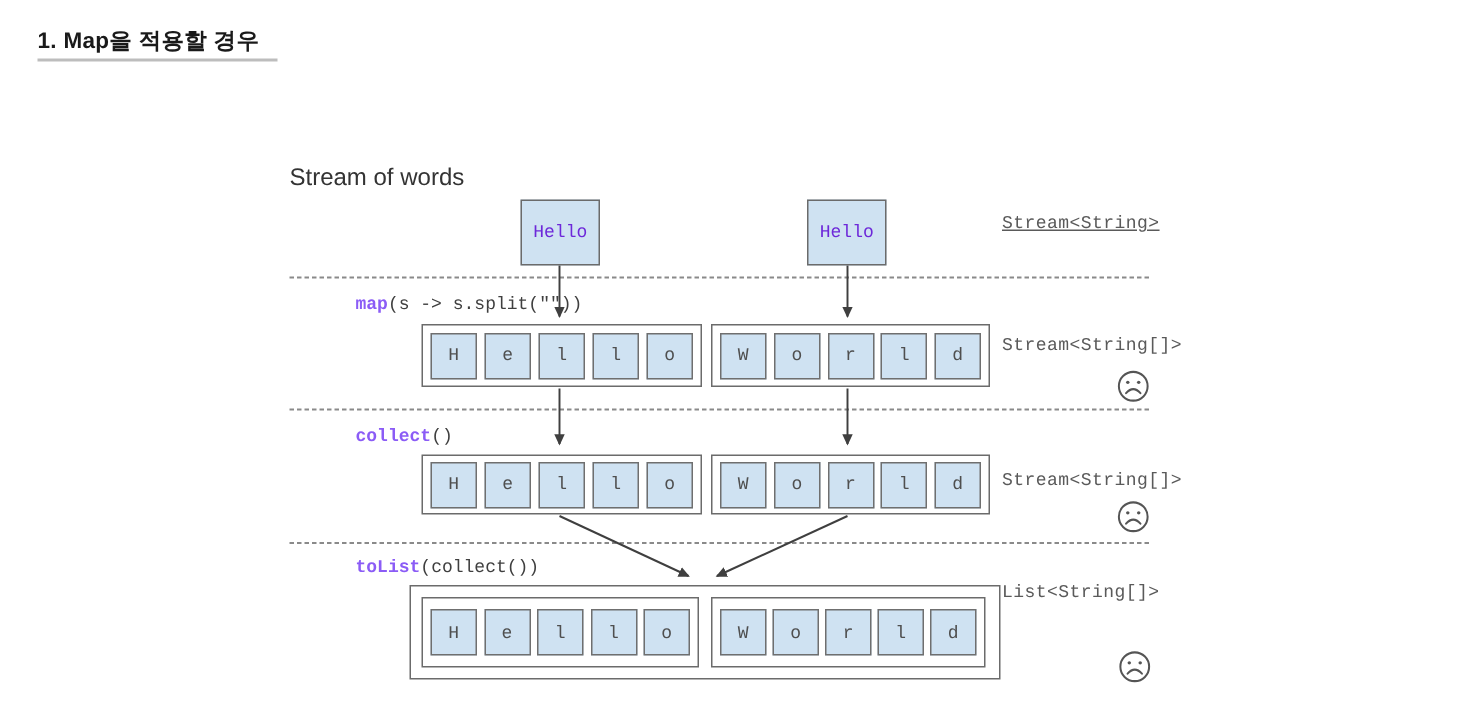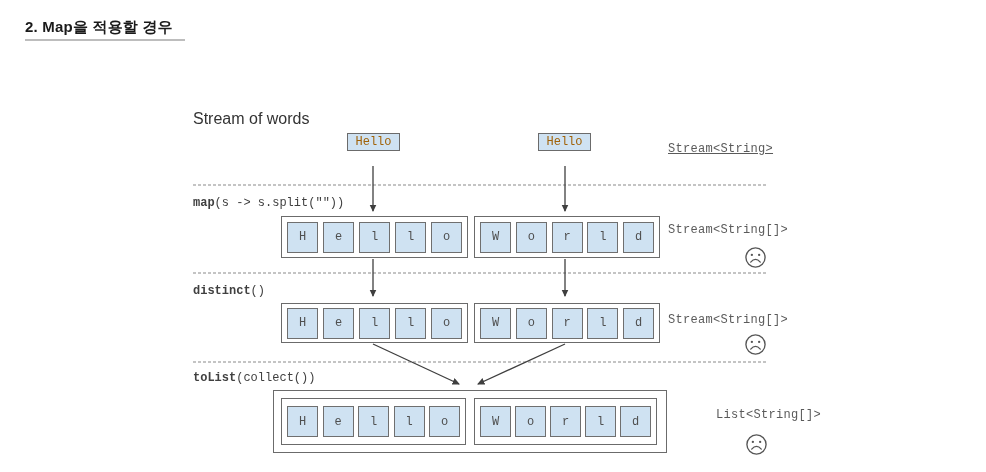--- a/index.html
+++ b/index.html
@@ -27,34 +27,34 @@
   }
   .source-label {
     position: absolute;
     left: 193px; top: 110px;
     font-size: 16px;
     color: #333333;
   }
   .mono { font-family: "Liberation Mono", "DejaVu Sans Mono", monospace; }
   .word-box {
     position: absolute;
-    width: 53px; height: 18px;
+    width: 53px; height: 44px;
     box-sizing: border-box;
     background: #cfe2f2;
     border: 1.5px solid #6b6b6b;
     display: flex; align-items: center; justify-content: center;
-    font-size: 12px; color: #a16207;
+    font-size: 12px; color: #6d28d9;
   }
   .op-label {
     position: absolute;
     left: 193px;
     font-size: 12px;
     color: #3f3f3f;
   }
-  .op-label .op-name { font-weight: bold; color: #404040; }
+  .op-label .op-name { font-weight: bold; color: #8b5cf6; margin-left: 44px; }
   .array-box {
     position: absolute;
     box-sizing: border-box;
     background: #ffffff;
     border: 1.5px solid #6b6b6b;
     display: flex; align-items: center; justify-content: space-between;
     padding: 0 5px;
   }
   .cell {
     width: 31px; height: 31px;
@@ -90,21 +90,21 @@
     left: 0; top: 0;
     width: 986px; height: 472px;
     pointer-events: none;
   }
 </style>
 </head>
 <body>
 
 <div class="canvas">
 
-  <h1 class="page-title">2. Map을 적용할 경우</h1>
+  <h1 class="page-title">1. Map을 적용할 경우</h1>
   <div class="title-underline"></div>
 
   <svg class="connector-svg" viewBox="0 0 986 472">
     <defs>
       <marker id="arrow" markerWidth="9" markerHeight="8" refX="6.5" refY="3.5" orient="auto" markerUnits="userSpaceOnUse">
         <path d="M0,0 L7.5,3.5 L0,7 z" fill="#3f3f3f"></path>
       </marker>
     </defs>
 
     <line x1="193" y1="185" x2="768" y2="185" stroke="#8a8a8a" stroke-width="1.2" stroke-dasharray="3 2"></line>
@@ -152,21 +152,21 @@
   </div>
   <div class="type-label mono" style="top:223px;">Stream&lt;String[]&gt;</div>
   <svg class="sad-face" style="left:744px; top:246px;" viewBox="0 0 24 24">
     <circle cx="12" cy="12" r="10" fill="none" stroke="#555555" stroke-width="1.4"></circle>
     <circle cx="8.2" cy="9.3" r="1.2" fill="#555555"></circle>
     <circle cx="15.8" cy="9.3" r="1.2" fill="#555555"></circle>
     <path d="M7 16.8 Q12 11.2 17 16.8" fill="none" stroke="#555555" stroke-width="1.4" stroke-linecap="round"></path>
   </svg>
 
   <div class="op-label mono" style="top:284px;">
-    <span class="op-name">distinct</span><span>()</span>
+    <span class="op-name">collect</span><span>()</span>
   </div>
 
   <div class="array-box" style="left:281px; top:303px; width:187px; height:40px;">
     <span class="cell">H</span>
     <span class="cell">e</span>
     <span class="cell">l</span>
     <span class="cell">l</span>
     <span class="cell">o</span>
   </div>
   <div class="array-box" style="left:474px; top:303px; width:186px; height:40px;">
@@ -197,21 +197,21 @@
       <span class="cell">o</span>
     </div>
     <div class="array-box" style="width:183px;">
       <span class="cell">W</span>
       <span class="cell">o</span>
       <span class="cell">r</span>
       <span class="cell">l</span>
       <span class="cell">d</span>
     </div>
   </div>
-  <div class="type-label mono" style="top:408px;padding-left:48px;">List&lt;String[]&gt;</div>
+  <div class="type-label mono" style="top:388px;">List&lt;String[]&gt;</div>
   <svg class="sad-face" style="left:745px; top:433px;" viewBox="0 0 24 24">
     <circle cx="12" cy="12" r="10" fill="none" stroke="#555555" stroke-width="1.4"></circle>
     <circle cx="8.2" cy="9.3" r="1.2" fill="#555555"></circle>
     <circle cx="15.8" cy="9.3" r="1.2" fill="#555555"></circle>
     <path d="M7 16.8 Q12 11.2 17 16.8" fill="none" stroke="#555555" stroke-width="1.4" stroke-linecap="round"></path>
   </svg>
 
 </div>
 
 </body></html>

